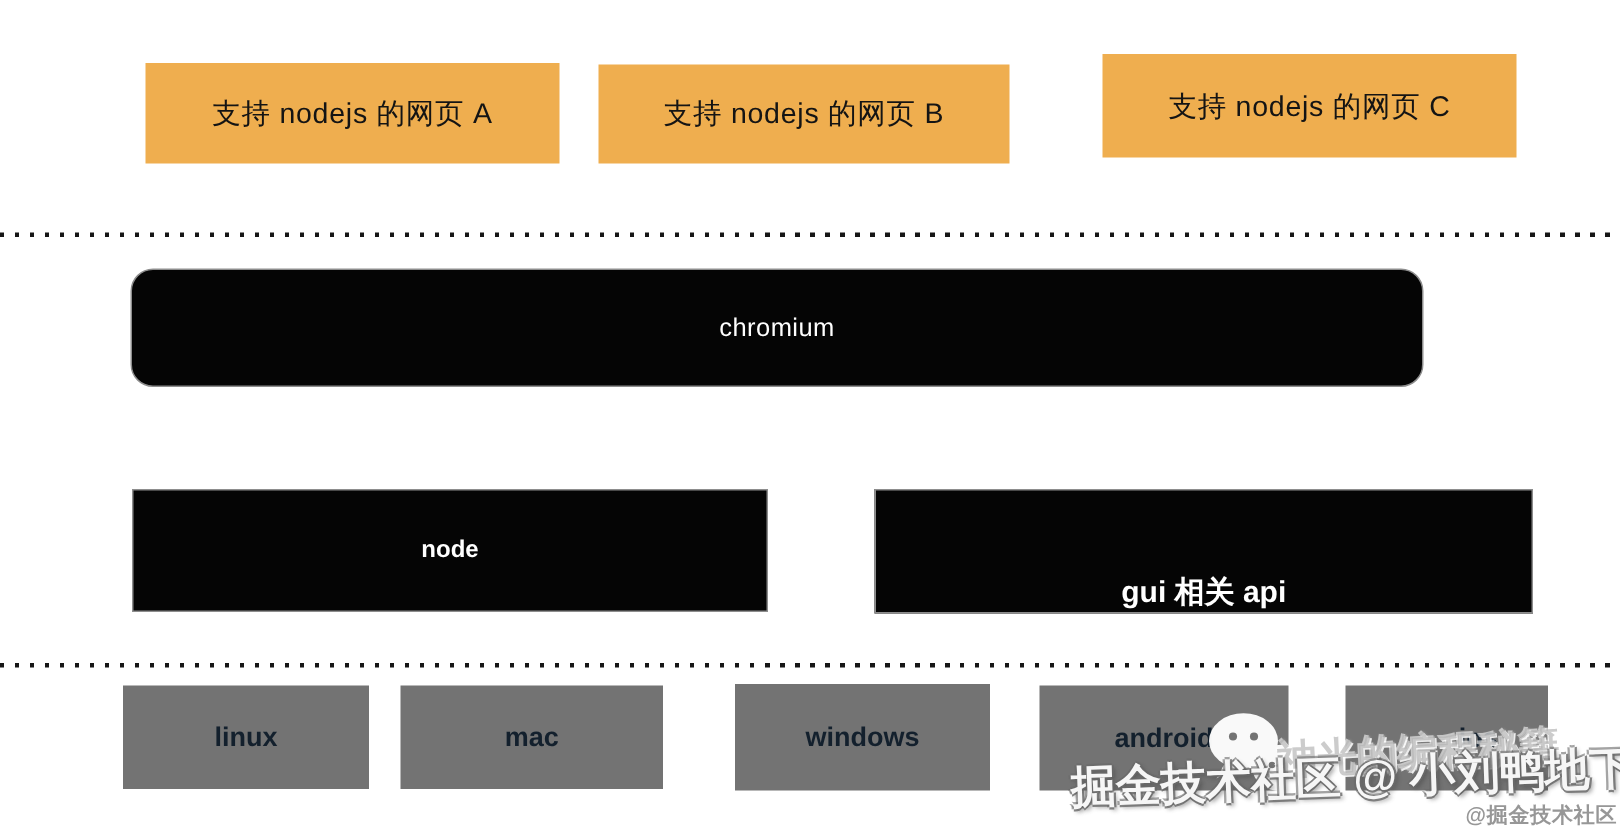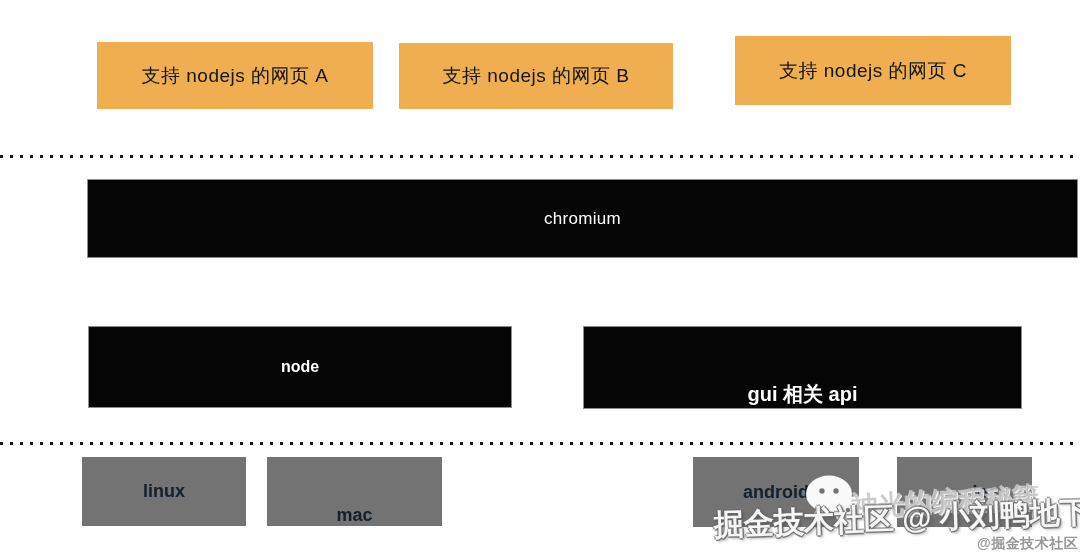--- a/index.html
+++ b/index.html
@@ -13,27 +13,27 @@
   .box-a{left:97px;top:42px;width:276px;height:67px;}
   .box-b{left:399px;top:43px;width:274px;height:66px;}
   .box-c{left:735px;top:36px;width:276px;height:69px;}
   
   .dotted{position:absolute;left:0;right:0;height:3px;
     background-image:repeating-linear-gradient(to right,#161616 0 3px,transparent 3px 10px);}
   .sep1{top:155px;}
   .sep2{top:442px;}
   
   .black-box{background:#050505;color:#ffffff;border:1px solid #8d8d8d;}
-  .chromium-box{left:87px;top:179px;width:991px;height:79px;font-size:17px;font-weight:500;letter-spacing:.3px;}
+  .chromium-box{left:87px;top:179px;width:862px;height:79px;font-size:17px;font-weight:500;letter-spacing:.3px;border-radius:15px;}
   .node-box{left:88px;top:326px;width:424px;height:82px;font-size:16px;font-weight:700;}
   .gui-box{left:583px;top:326px;width:439px;height:83px;font-size:20px;font-weight:700;align-items:flex-end;}
   
   .blue{background:#737373;color:#13202d;font-size:18px;font-weight:600;}
   .box-linux{left:82px;top:457px;width:164px;height:69px;}
-  .box-mac{left:267px;top:457px;width:175px;height:69px;align-items:flex-end;}
+  .box-mac{left:267px;top:457px;width:175px;height:69px;}
   .box-windows{left:490px;top:456px;width:170px;height:71px;}
   .box-android{left:693px;top:457px;width:166px;height:70px;}
   .box-ios{left:897px;top:457px;width:135px;height:70px;padding-left:42px;}
   
   .wm-icon{position:absolute;left:804px;top:474px;width:74px;height:60px;opacity:.96;z-index:5;}
   .wm-diagonal{
     position:absolute;left:851px;top:489px;transform:rotate(-3deg);transform-origin:left center;
     font-size:27px;font-weight:700;white-space:nowrap;z-index:6;
     color:rgba(173,173,173,.62);
     text-shadow:1px 1px 0 rgba(255,255,255,.85),-1px -1px 0 rgba(255,255,255,.55),0 0 2px rgba(255,255,255,.4);
@@ -80,20 +80,23 @@
   </div>
 
   <div class="dotted sep2"></div>
 
   <div class="bar blue box-linux">
     <span>linux</span>
   </div>
   <div class="bar blue box-mac">
     <span>mac</span>
   </div>
+  <div class="bar blue box-windows">
+    <span>windows</span>
+  </div>
   <div class="bar blue box-android">
     <span>android</span>
   </div>
   <div class="bar blue box-ios">
     <span>ios</span>
   </div>
 
   <svg class="wm-icon" viewBox="0 0 74 60" xmlns="http://www.w3.org/2000/svg">
     <defs>
       <mask id="eyesL">

